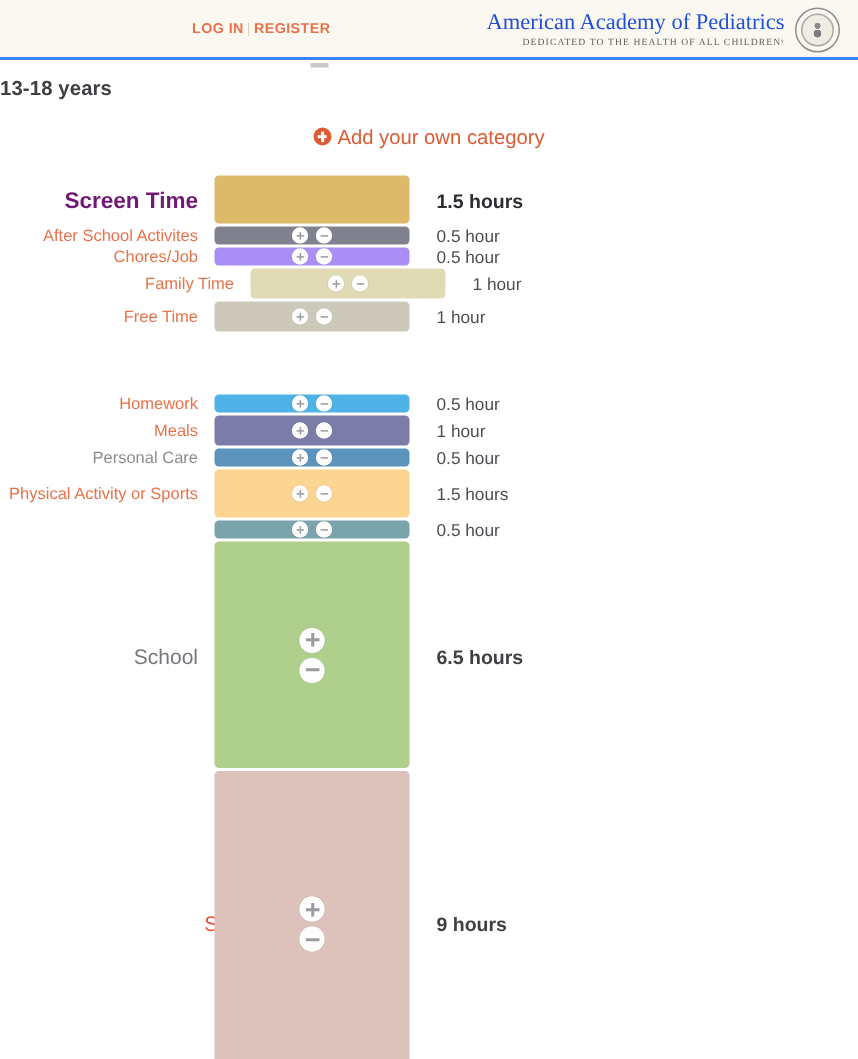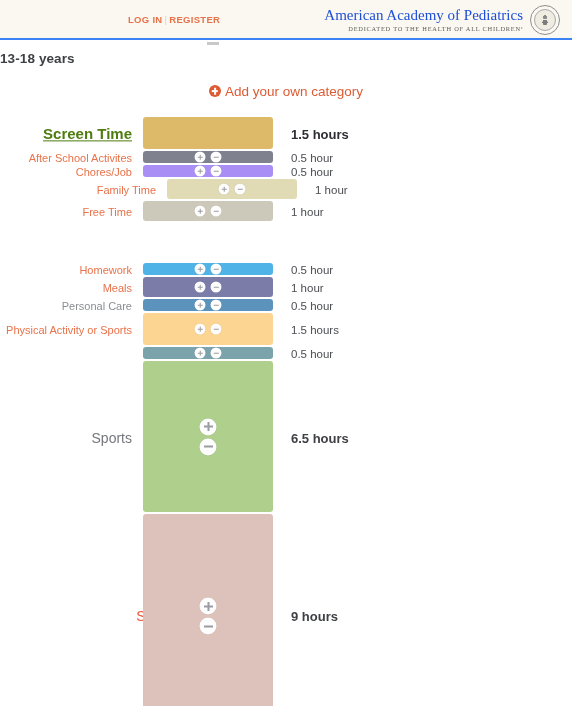--- a/index.html
+++ b/index.html
@@ -144,24 +144,23 @@
     width: 132px;
     text-align: right;
     font-size: 11px;
     line-height: 1.15;
     color: #e8724a;
     top: 50%;
     transform: translateY(-50%);
   }
   .label.gray  { color: #8b8d92; }
   .label.major {
-    color: #4d7c0f;
+    color: #701a75;
     font-weight: bold;
     font-size: 15px;
-    text-decoration: underline;
   }
   .label.major-gray {
     color: #75777c;
     font-size: 14px;
   }
   .label.major-orange {
     color: #e8553b;
     font-size: 14px;
     margin-left: 40px;
   }
@@ -340,21 +339,21 @@
       <div class="row" style="height: 14px;">
         <div class="bar" style="height: 12px; background: rgb(123, 163, 171);">
           <div class="stepper">
             <div class="btn plus"></div>
             <div class="btn minus"></div>
           </div>
         </div>
         <div class="hours ">0.5 hour</div>
       </div>
       <div class="row" style="height: 153px;">
-        <div class="label major-gray">Sports</div>
+        <div class="label major-gray">School</div>
         <div class="bar" style="height: 151px; background: rgb(175, 207, 141);">
           <div class="stepper vert">
             <div class="btn plus big"></div>
             <div class="btn minus big"></div>
           </div>
         </div>
         <div class="hours major-plain">6.5 hours</div>
       </div>
       <div class="row" style="height: 204px;">
         <div class="label major-orange">Sleep</div>

